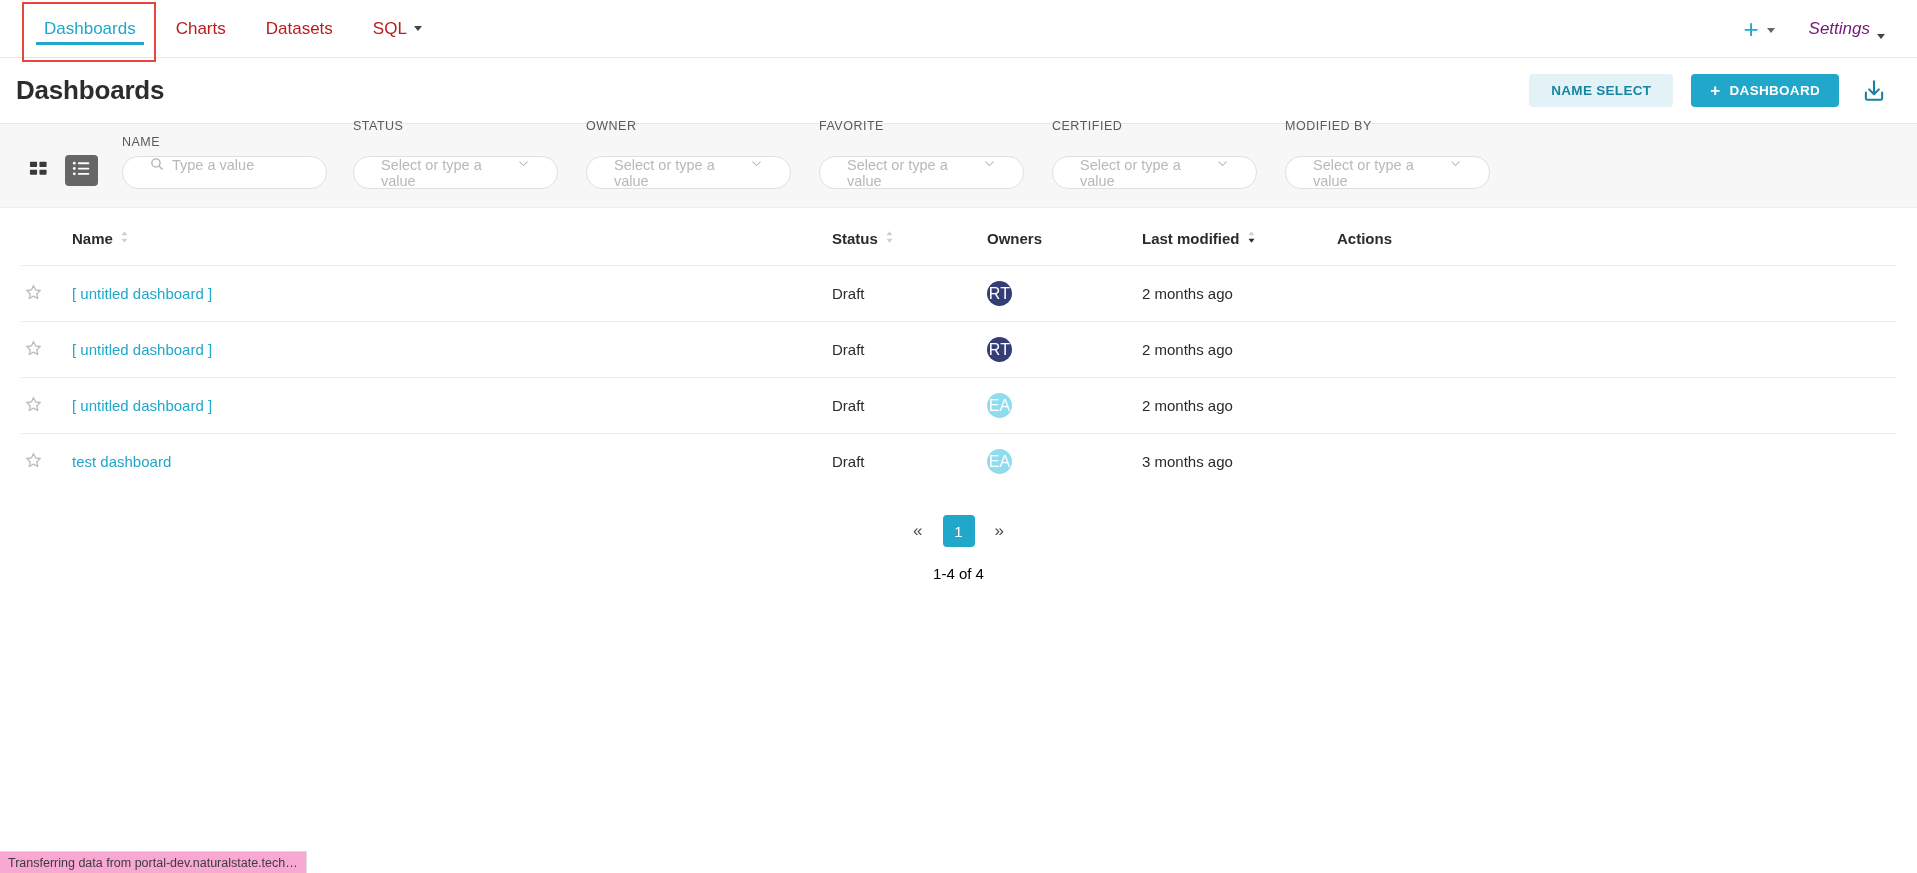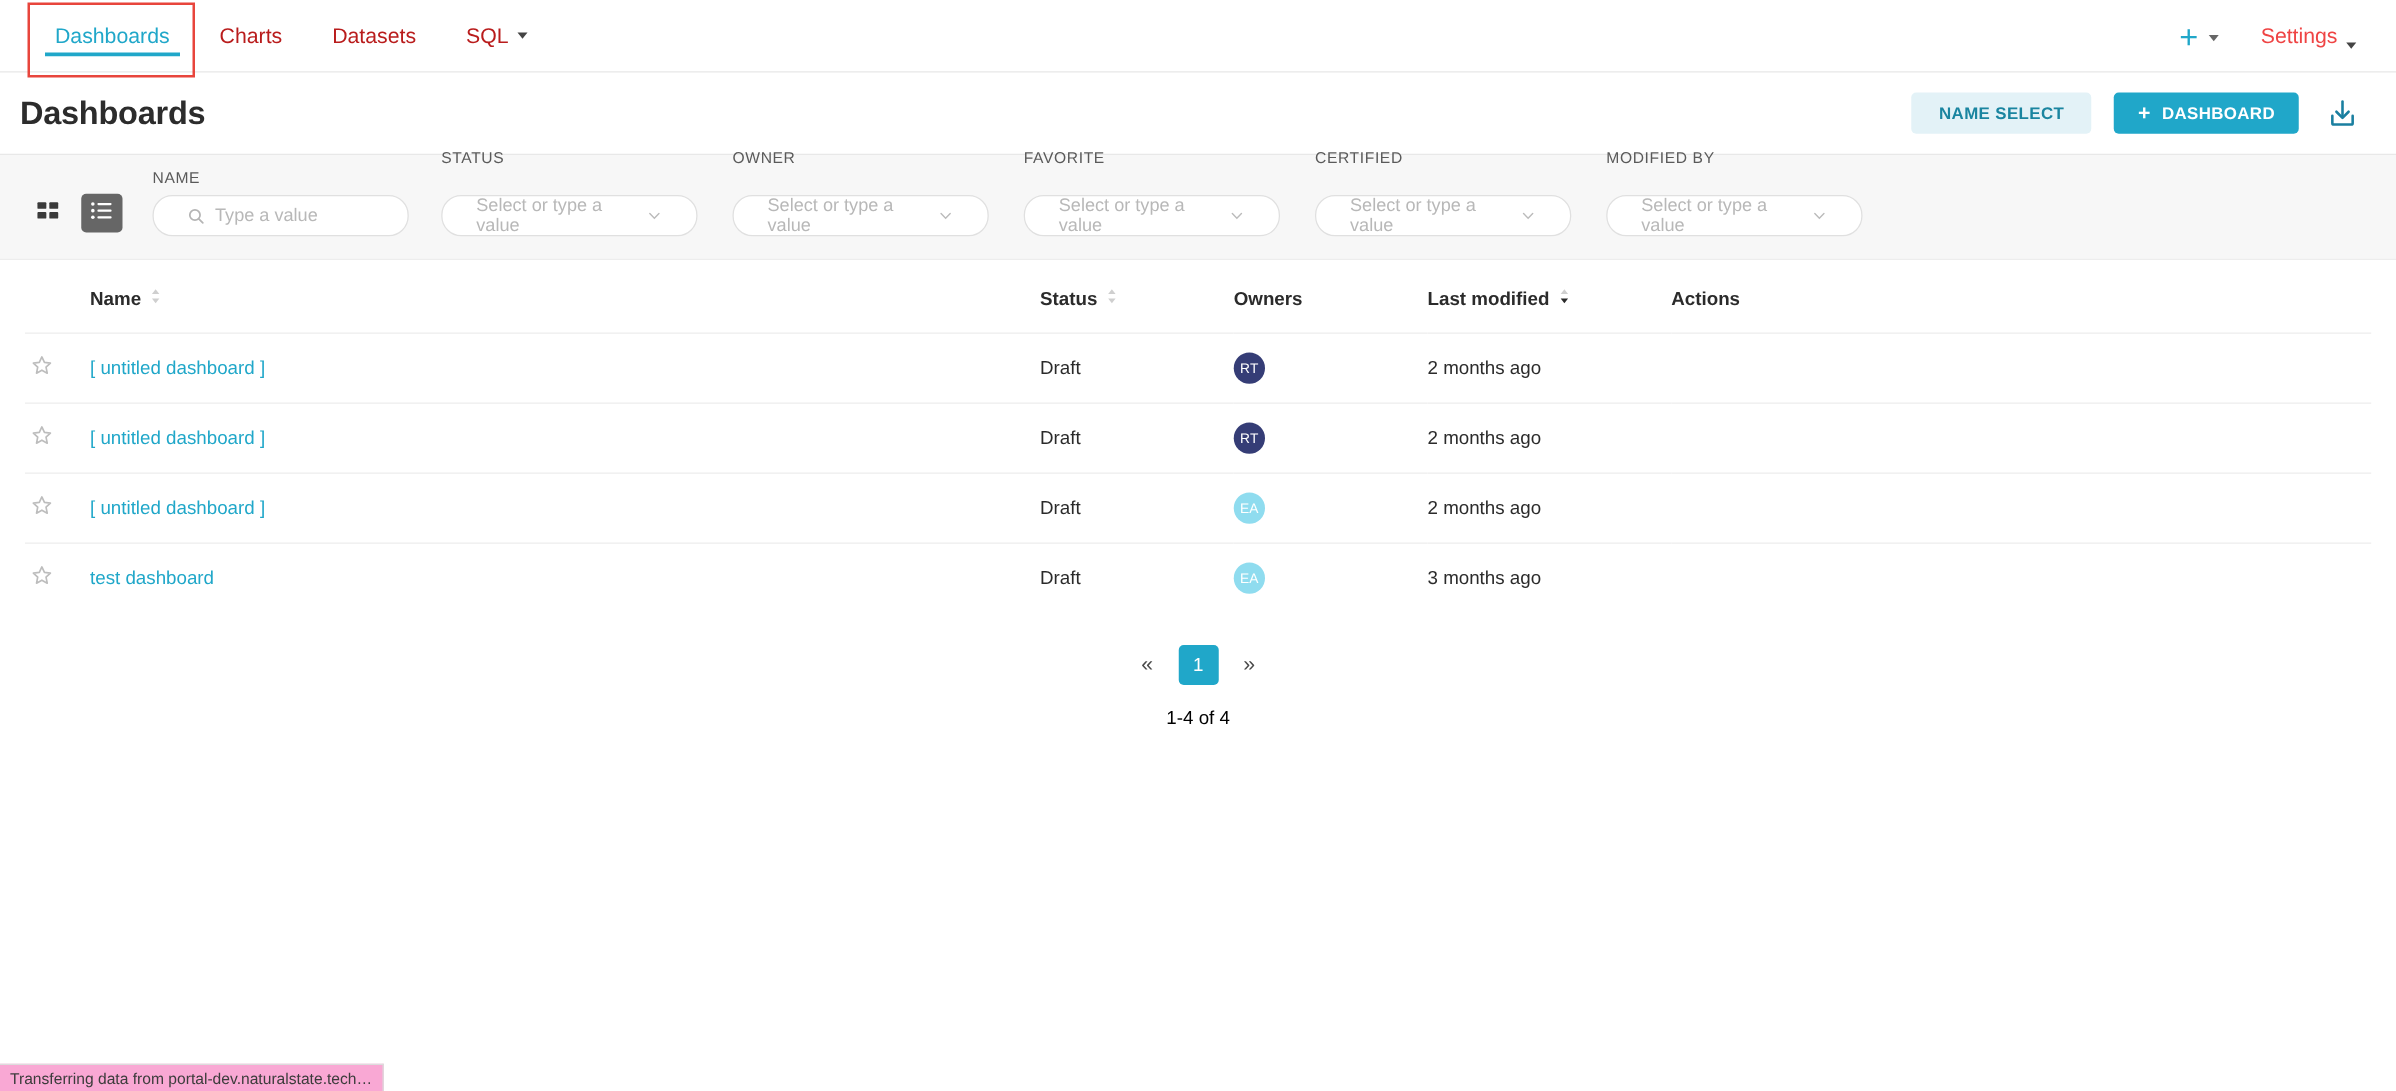--- a/index.html
+++ b/index.html
@@ -58,22 +58,22 @@
   }
   .nav-plus {
     display: flex; align-items: center;
     font-size: 26px; color: #20a7c9;
     padding: 0 12px; cursor: pointer;
     line-height: 1;
   }
   .nav-plus .caret-down { border-top-color: #666; margin-left: 8px; margin-top: 3px;}
   .nav-settings {
     display: flex; align-items: flex-end;
-    font-size: 17px; color: #ef4444;
-    padding: 0 6px 0 22px; cursor: pointer;
+    font-size: 17px; color: #701a75;
+    padding: 0 6px 0 22px; cursor: pointer; font-style: italic;
   }
 
   
   .annot-box {
     position: absolute;
     left: 22px; top: 2px;
     width: 134px; height: 60px;
     border: 2px solid #e8453c;
     pointer-events: none;
     z-index: 20;
@@ -151,21 +151,20 @@
     letter-spacing: 0.5px;
     margin-bottom: 7px;
     text-transform: uppercase;
   }
   .filter-control {
     height: 33px;
     background: #fff;
     border: 1px solid #e0e0e0;
     border-radius: 16px;
     display: flex;
-    align-items: center;
     padding: 0 27px;
     font-size: 14.5px;
     color: #b9b9b9;
     cursor: text;
   }
   .filter-control.select { cursor: pointer; justify-content: space-between; margin-top: 23px; }
   .filter-control .ph { color: #b8b8b8; }
   .search-icon { margin-right: 8px; display: flex; }
   .chev { margin-left: 12px; display: flex; }
   .w-name { width: 205px; }
@@ -203,21 +202,21 @@
     text-decoration: none;
     font-size: 15px;
     cursor: pointer;
   }
   .avatar {
     width: 25px; height: 25px;
     border-radius: 50%;
     display: inline-flex;
     align-items: center;
     justify-content: center;
-    font-size: 11px;
+    font-size: 16px;
     color: #ffffff;
     font-weight: normal;
     letter-spacing: 0.2px;
     cursor: default;
   }
 
   
   .pagination-area {
     padding-top: 26px;
     display: flex;

